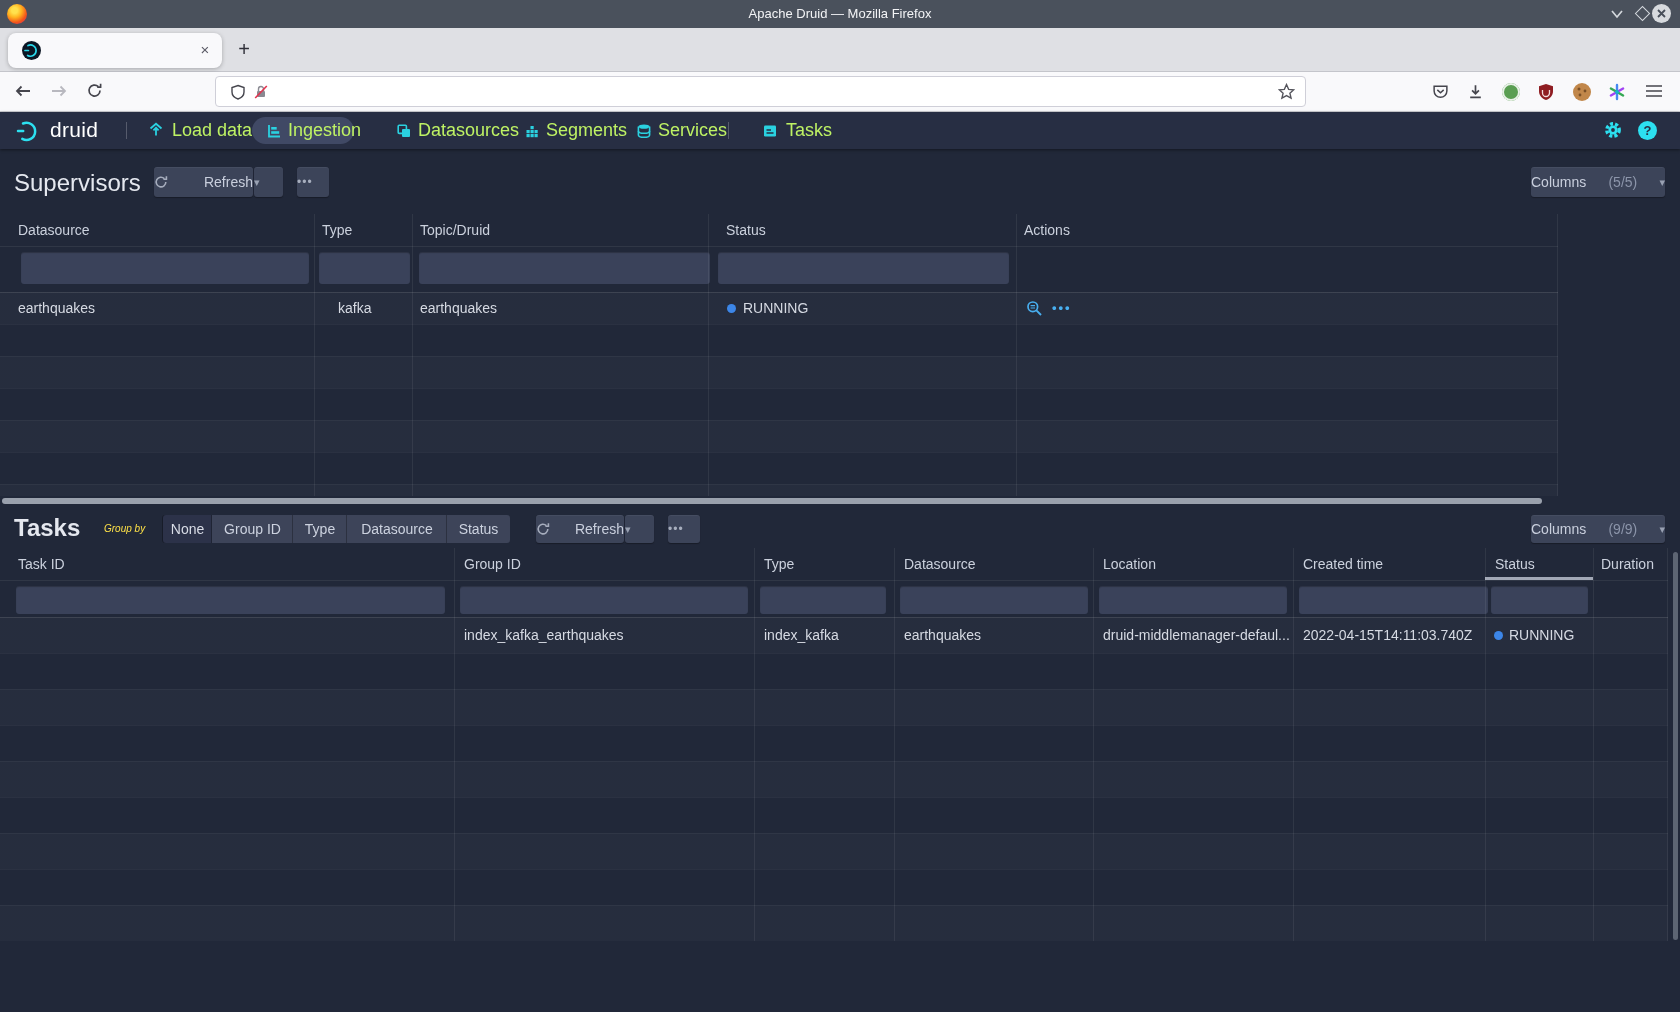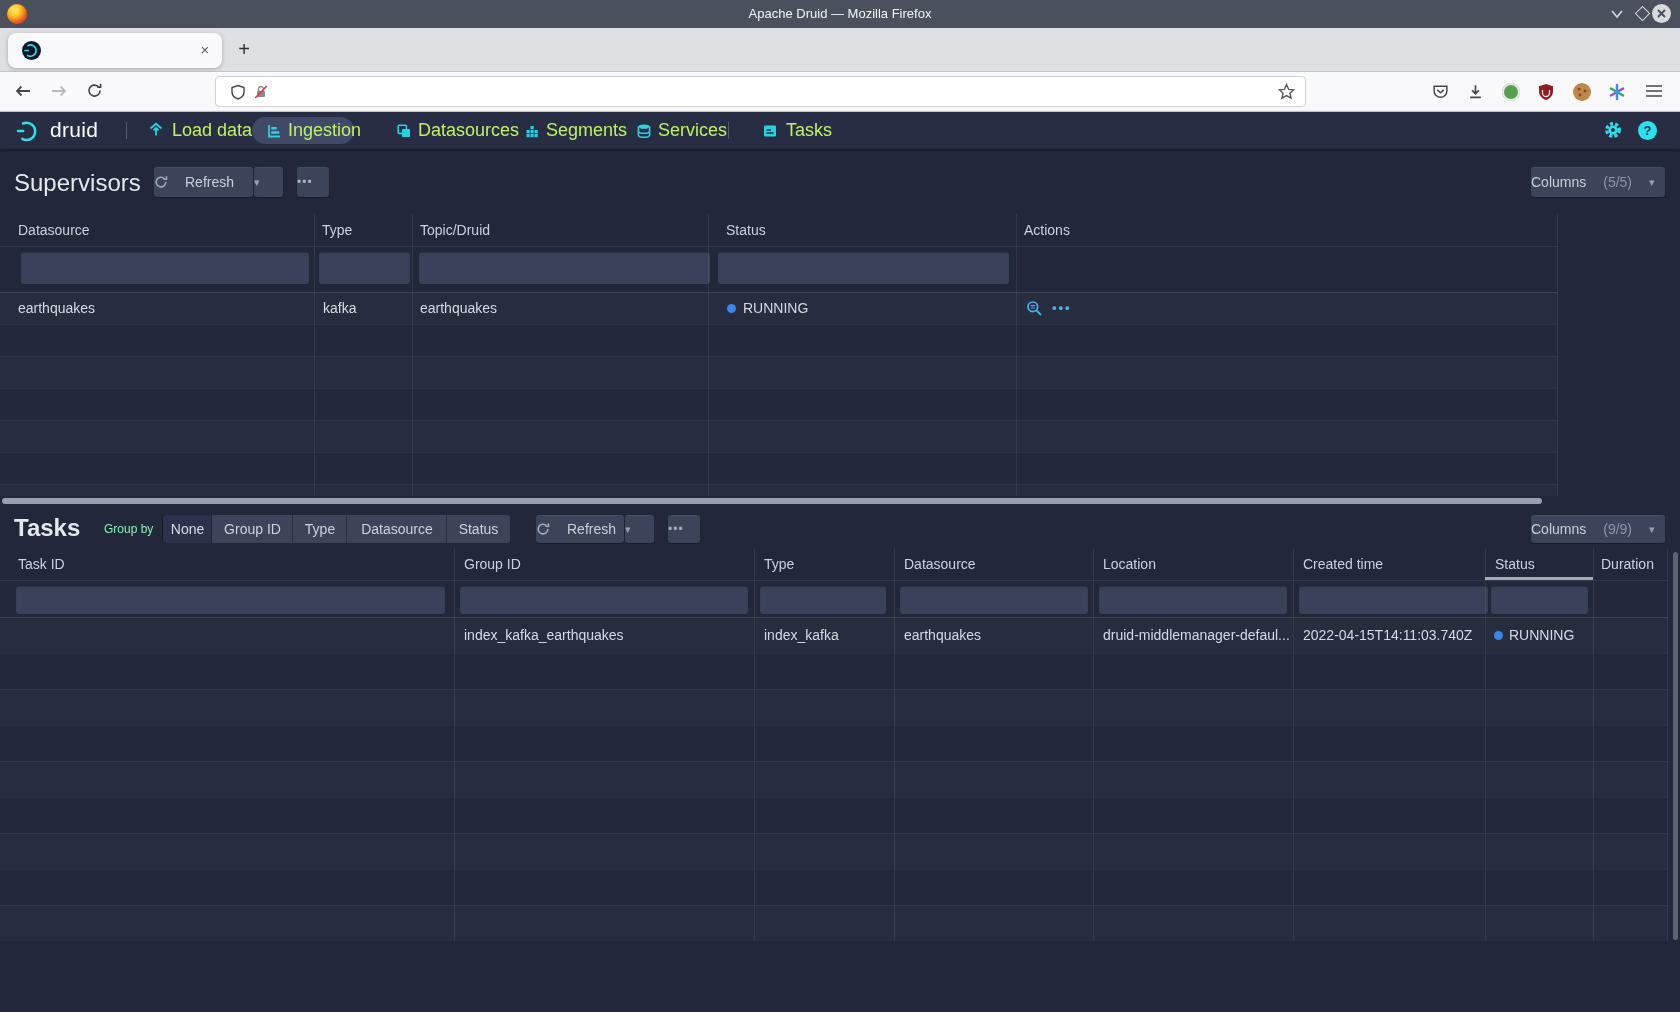--- a/index.html
+++ b/index.html
@@ -33,21 +33,21 @@
   .navlabel{top:0;height:37px;line-height:37px;color:#bef264;font-size:18px;}
   .navdiv{top:10px;width:1px;height:17px;background:rgba(255,255,255,.22);}
   .pill{left:252px;top:5px;width:102px;height:27px;background:#404965;border-radius:14px;}
   .helpcircle{left:1638px;top:9px;width:19px;height:19px;border-radius:50%;background:#2ce0f0;
               text-align:center;line-height:19px;font-size:13px;font-weight:bold;color:#272e43;}
 
   
   .sectitle{font-size:24px;color:#e5e8ef;}
   .btn{background:#3c4459;border-radius:3px;color:#c9cfdd;font-size:14px;
        box-shadow:inset 0 1px 0 rgba(255,255,255,.05), 0 1px 1px rgba(0,0,0,.3);
-       display:flex;align-items:center;justify-content:flex-start;gap:17px;box-sizing:border-box;}
+       display:flex;align-items:center;justify-content:space-between;gap:7px;box-sizing:border-box;}
   .btn .dim{color:#8c95aa;}
   .caret{color:#99a1b2;font-size:11px;}
   .seg{top:515px;height:28px;line-height:28px;text-align:center;color:#ccd2df;font-size:14px;
        background:#3d4459;box-shadow:-1px 0 0 rgba(0,0,0,.28);box-sizing:border-box;}
   .seg.active{background:#2c3249;color:#d8dce6;}
   .hcell{font-size:14px;color:#cbd1dd;}
   .cell{font-size:14px;color:#d6dae3;white-space:nowrap;}
   .filterbox{background:#3a425a;border-radius:3px;box-shadow:inset 0 1px 1px rgba(0,0,0,.25);}
   .vline{width:1px;background:rgba(255,255,255,.07);}
   .hline{height:1px;background:rgba(255,255,255,.07);}
@@ -281,21 +281,21 @@
   <div class="abs hline" style="left:0;top:246px;width:1558px;"></div>
 
   <div class="abs filterbox" style="left:21px;top:252px;width:288px;height:32px;"></div>
   <div class="abs filterbox" style="left:319px;top:252px;width:91px;height:32px;"></div>
   <div class="abs filterbox" style="left:419px;top:252px;width:291px;height:32px;"></div>
   <div class="abs filterbox" style="left:718px;top:252px;width:291px;height:32px;"></div>
   <div class="abs hline" style="left:0;top:292px;width:1558px;"></div>
 
   <div class="abs stripes32" style="left:0;top:292px;width:1558px;height:204px;"></div>
   <div class="abs cell" style="left:18px;top:292px;height:32px;line-height:32px;">earthquakes</div>
-  <div class="abs cell" style="left:323px;top:292px;height:32px;line-height:32px;">kafka</div>
+  <div class="abs cell" style="left:338px;top:292px;height:32px;line-height:32px;">kafka</div>
   <div class="abs cell" style="left:420px;top:292px;height:32px;line-height:32px;">earthquakes</div>
   <div class="abs dot" style="left:727px;top:304px;"></div>
   <div class="abs cell" style="left:743px;top:292px;height:32px;line-height:32px;">RUNNING</div>
   <div class="abs" style="left:1026px;top:300px;">
     <svg class="icn" width="17" height="17" viewBox="0 0 17 17">
         <circle cx="6.8" cy="6.8" r="4.8" fill="none" stroke="#48aff0" stroke-width="1.7"></circle>
         <path d="M10.4 10.4 L15 15" stroke="#48aff0" stroke-width="1.9"></path>
         <path d="M4.6 5.6 h4.4 M4.6 8 h4.4" stroke="#48aff0" stroke-width="1.1"></path>
       </svg>
   </div>
@@ -303,21 +303,21 @@
 
   <div class="abs vline" style="left:314px;top:214px;height:282px;"></div>
   <div class="abs vline" style="left:412px;top:214px;height:282px;"></div>
   <div class="abs vline" style="left:708px;top:214px;height:282px;"></div>
   <div class="abs vline" style="left:1016px;top:214px;height:282px;"></div>
   <div class="abs vline" style="left:1557px;top:214px;height:282px;"></div>
 
   <div class="abs scrollthumb" style="left:2px;top:498px;width:1540px;height:6px;"></div>
 
   <div class="abs sectitle" style="left:14px;top:512px;height:32px;line-height:32px;font-weight:bold;">Tasks</div>
-  <div class="abs" style="left:104px;top:515px;height:28px;line-height:28px;color:#86efac;font-size:12px;">Group by</div>
+  <div class="abs" style="left:104px;top:515px;height:28px;line-height:28px;color:#fde047;font-size:10px;font-style:italic;">Group by</div>
 
   <div class="abs seg active" style="left:163px;width:49px;border-radius:3px 0 0 3px;">None</div>
   <div class="abs seg" style="left:212px;width:81px;">Group ID</div>
   <div class="abs seg" style="left:293px;width:54px;">Type</div>
   <div class="abs seg" style="left:347px;width:100px;">Datasource</div>
   <div class="abs seg" style="left:447px;width:63px;border-radius:0 3px 3px 0;">Status</div>
 
   <div class="abs btn" style="left:536px;top:515px;width:88px;height:28px;">
     <svg class="icn" width="14" height="14" viewBox="0 0 16 16">
         <path d="M13.5 8 a5.5 5.5 0 1 1 -1.7 -3.9" fill="none" stroke="#a6adbd" stroke-width="1.8"></path>

